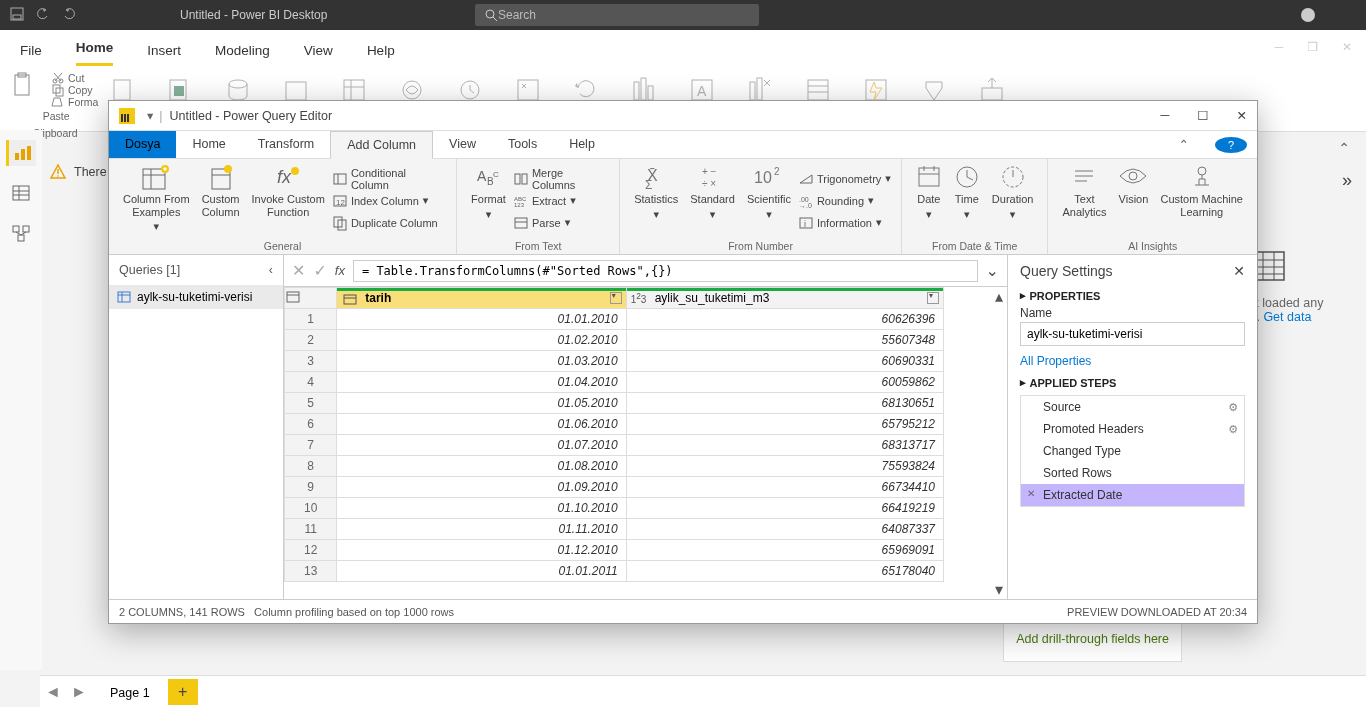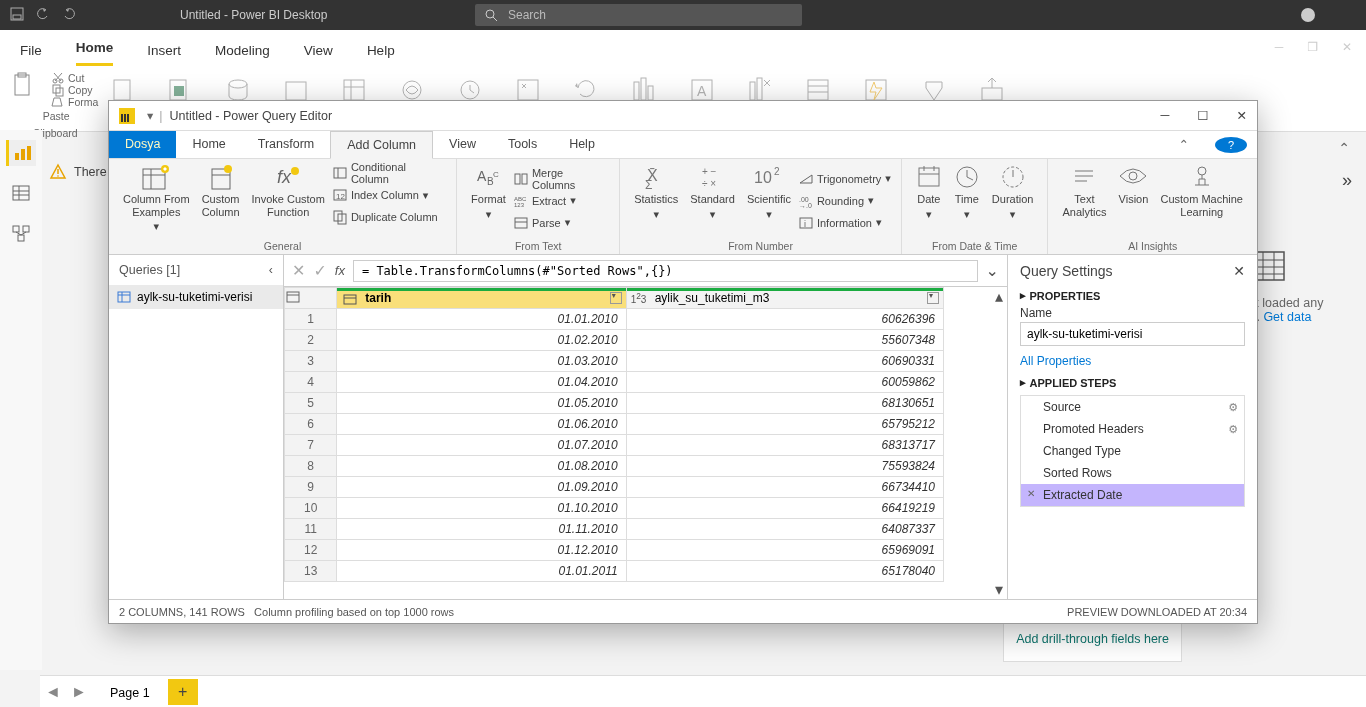--- a/index.html
+++ b/index.html
@@ -3,21 +3,21 @@
 <meta charset="utf-8">
 <style>
   * { box-sizing: border-box; font-family: "Segoe UI", sans-serif; }
   body { margin: 0; width: 1366px; height: 707px; background: #f3f3f3; overflow: hidden; position: relative; }
 
   
   .titlebar { height: 30px; background: #333; display: flex; align-items: center; color: #ccc; font-size: 12px; }
   .titlebar .tb-left { display:flex; gap:12px; padding-left:10px; }
   .titlebar .tb-left svg { opacity:.8; }
   .titlebar .title { position:absolute; left:180px; }
-  .titlebar .search { position:absolute; left:475px; width:327px; height:22px; background:#555; border-radius:2px; display:flex; align-items:center; padding:4px 10px; gap:10px; }
+  .titlebar .search { position:absolute; left:475px; width:284px; height:22px; background:#555; border-radius:2px; display:flex; align-items:center; padding:4px 10px; }
   .titlebar .right { position:absolute; right:0; display:flex; align-items:center; gap:18px; padding-right:14px;flex-direction:column; }
   .titlebar .avatar { width:14px; height:14px; border-radius:50%; background:#ccc; }
   .titlebar .winbtn { display:flex; gap:24px; margin-left:10px; }
 
   
   .main-tabs { height:36px; background:#fff; display:flex; align-items:flex-end; padding-left:20px; gap:34px; font-size:13.5px; color:#333; }
   .main-tabs span { padding-bottom:8px; }
   .main-tabs .active { font-weight:600; border-bottom:3px solid #f2c811; }
 
   .main-ribbon { height:66px; background:#fff; border-bottom:1px solid #ddd; display:flex; align-items:flex-start; padding-left:12px; padding-top:6px; gap:12px; font-size:11px; color:#666; }
@@ -35,38 +35,38 @@
   
   .sheets { position:absolute; left:40px; bottom:0; height:32px; display:flex; align-items:center; background:#fff; border-top:1px solid #ddd; width:1326px; }
   .sheets .navbtn { width:26px; text-align:center; color:#888; }
   .sheets .tab { padding:7px 18px; font-size:12.5px; background:#fff; border-top:2px solid transparent;}
   .sheets .add { width:30px; height:26px; background:#f2c811; display:flex; align-items:center; justify-content:center; color:#444; }
 
   
   .bg-right { position:absolute; right:20px; top:296px; font-size:12.5px; color:#666; width:100px; }
   .bg-right a { color:#0078d4; text-decoration:none; }
 
-  .bg-drill { position:absolute; right:184px; bottom:45px; font-size:12.5px; color:#0f766e; padding:15px 12px; border:1px solid #ddd; background:#fff;}
+  .bg-drill { position:absolute; right:184px; bottom:45px; font-size:12.5px; color:#4d7c0f; padding:15px 12px; border:1px solid #ddd; background:#fff;}
 
   
   .warn { position:absolute; left:50px; top:164px; display:flex; align-items:center; gap:8px; font-size:12.5px; color:#444;}
   .warn svg{ color:#e8a300; }
 
   .expand-btn { position:absolute; right:14px; top:170px; }
 
   
   
   .pqe { position:absolute; left:108px; top:100px; width:1150px; height:524px; background:#fff; border:1px solid #999; box-shadow:0 8px 30px rgba(0,0,0,.3); display:flex; flex-direction:column; }
   .pqe-tb { height:30px; display:flex; align-items:center; border-bottom:1px solid #ddd; padding:0 10px; font-size:12.5px; color:#444;}
   .pqe-tb .logo { width:16px; height:16px; background:#f2c811; margin-right:6px; position:relative;}
   .pqe-tb .logo::after{ content:""; position:absolute; left:2px; bottom:2px; width:2px; height:8px; background:#333; box-shadow:3px 0 0 #333, 6px 0 0 #333;}
   .pqe-tb .tbtns { margin-left:auto; display:flex; gap:28px; color:#444;}
   .pqe-menutabs { height:28px; display:flex; align-items:stretch; font-size:12.5px; border-bottom:1px solid #ddd;}
   .pqe-menutabs span { padding:6px 16px; color:#444;}
-  .pqe-menutabs .file { background:#0078d4; color:#fef9c3;}
+  .pqe-menutabs .file { background:#0078d4; color:#000000;}
   .pqe-menutabs .active { background:#f4f4f4; border:1px solid #ccc; border-bottom-color:#f4f4f4; margin-bottom:-1px;}
   .pqe-menutabs .help-ic { margin-left:auto; padding-right:10px; display:flex; align-items:center; gap:10px;}
   .pqe-ribbon { height:96px; background:#f4f4f4; border-bottom:1px solid #ccc; display:flex; font-size:11px; color:#444;}
   .rgroup { display:flex; flex-direction:column; padding:4px 10px 2px; border-right:1px solid #ddd;}
   .rgroup .row { display:flex; gap:4px; flex:1;}
   .rgroup .grplabel { text-align:center; font-size:10.5px; color:#666; padding-top:2px;}
   .btnvert { display:flex; flex-direction:column; align-items:center; gap:2px; padding:0 4px; text-align:center; line-height:1.15;}
   .btnvert svg { height:28px;}
   .minirow { display:flex; align-items:center; gap:4px; font-size:11px; height:20px;}
 
@@ -387,21 +387,21 @@
 Column</span>
         </div>
         <div class="btnvert">
           <svg width="26" height="28">
               <text x="2" y="20" font-size="18" font-style="italic" fill="#666">fx</text>
               <circle cx="20" cy="8" r="4" fill="#f2c811"></circle>
             </svg>
           <span style="white-space:pre;">Invoke Custom
 Function</span>
         </div>
-        <div style="display:flex;flex-direction:column;justify-content:flex-start;gap:2px;">
+        <div style="display:flex;flex-direction:column;justify-content:center;gap:2px;">
           <div class="minirow">
               <svg width="14" height="14">
                 <rect x="1" y="2" width="12" height="10" fill="none" stroke="#666"></rect>
                 <line x1="5" y1="2" x2="5" y2="12" stroke="#666"></line>
               </svg>
               <span>Conditional Column</span>
             </div>
           <div class="minirow"><svg width="14" height="14">
                 <rect x="1" y="2" width="12" height="10" fill="none" stroke="#666"></rect>
                 <text x="3" y="11" font-size="8" fill="#666">12</text>

